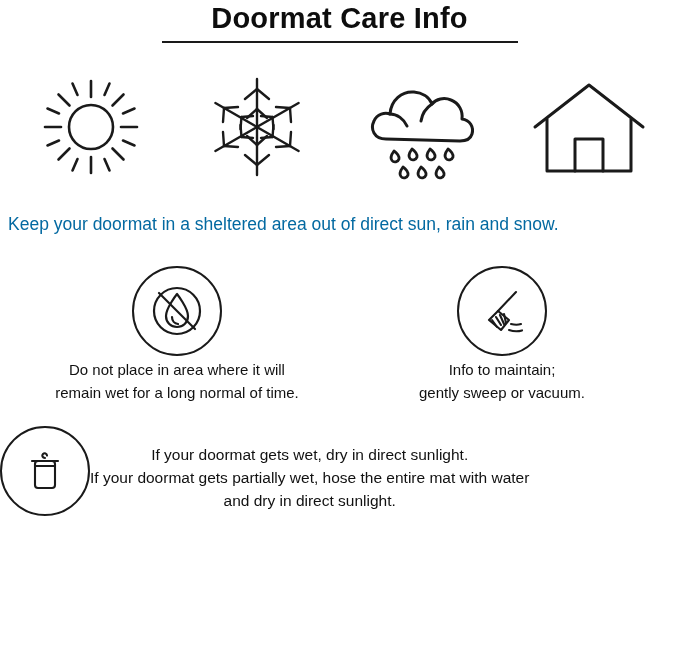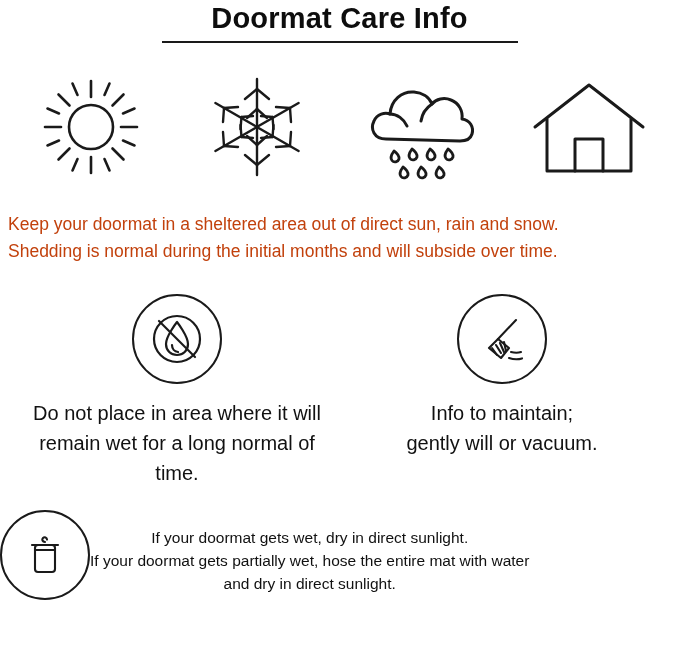--- a/index.html
+++ b/index.html
@@ -57,21 +57,21 @@
     align-items: center;
     justify-content: center;
   }
 
   
   .intro {
     margin-top: 26px;
     padding: 0 8px;
     font-size: 17.5px;
     line-height: 1.55;
-    color: #c2410c;
+    color: #0369a1;
   }
   .intro .line {
     display: block;
     white-space: nowrap;
   }
 
   
   .two-col {
     margin-top: 28px;
     display: flex;
@@ -88,23 +88,23 @@
     width: 86px;
     height: 86px;
     border: 2px solid #1a1a1a;
     border-radius: 50%;
     display: flex;
     align-items: center;
     justify-content: center;
     background: #fff;
   }
   .caption {
-    margin-top: 14px;
+    margin-top: 3px;
     text-align: center;
-    font-size: 20px;
+    font-size: 15px;
     line-height: 1.5;
     color: #111;
   }
   .caption .line {
     display: block;
   }
 
   
   .bottom {
     margin-top: 22px;
@@ -225,21 +225,20 @@
           <path d="M16 44 L16 96 L100 96 L100 44"></path>
           <path d="M44 96 L44 64 L72 64 L72 96"></path>
         </svg>
       </span>
     </div>
 
   </div>
 
   <div class="intro">
     <span class="line">Keep your doormat in a sheltered area out of direct sun, rain and snow.</span>
-    <span class="line">Shedding is normal during the initial months and will subside over time.</span>
   </div>
 
   <div class="two-col">
 
     <div class="col">
       <div class="circle-icon">
         <svg width="62" height="62" viewBox="0 0 62 62" fill="none" stroke="#1a1a1a" stroke-width="2.2" stroke-linecap="round" stroke-linejoin="round">
           <circle cx="31" cy="31" r="23"></circle>
           <path d="M31 14 C31 14 20 28 20 36 C20 42.6 25 47 31 47 C37 47 42 42.6 42 36 C42 28 31 14 31 14 Z"></path>
           <path d="M26 37 C26 41 28.6 43.6 32 44"></path>
@@ -260,21 +259,21 @@
           <line x1="21" y1="40" x2="26" y2="47"></line>
           <line x1="25" y1="37" x2="30" y2="45"></line>
           <line x1="29" y1="35" x2="33" y2="44"></line>
           <line x1="33" y1="34" x2="35" y2="43"></line>
           <path d="M40 44 C44 45 47 45 50 44"></path>
           <path d="M38 50 C43 51.6 47 51.6 51 50.4"></path>
         </svg>
       </div>
       <div class="caption">
         <span class="line">Info to maintain;</span>
-        <span class="line">gently will or vacuum.</span>
+        <span class="line">gently sweep or vacuum.</span>
       </div>
     </div>
 
   </div>
 
   <div class="bottom">
     <div class="circle-icon">
       <svg width="62" height="62" viewBox="0 0 62 62" fill="none" stroke="#1a1a1a" stroke-width="2.1" stroke-linecap="round" stroke-linejoin="round">
         <path d="M31 18 C28.5 18 27.5 15.5 29 14 C30.4 12.6 33 13.4 33 15.6"></path>
         <line x1="18" y1="21" x2="44" y2="21"></line>

